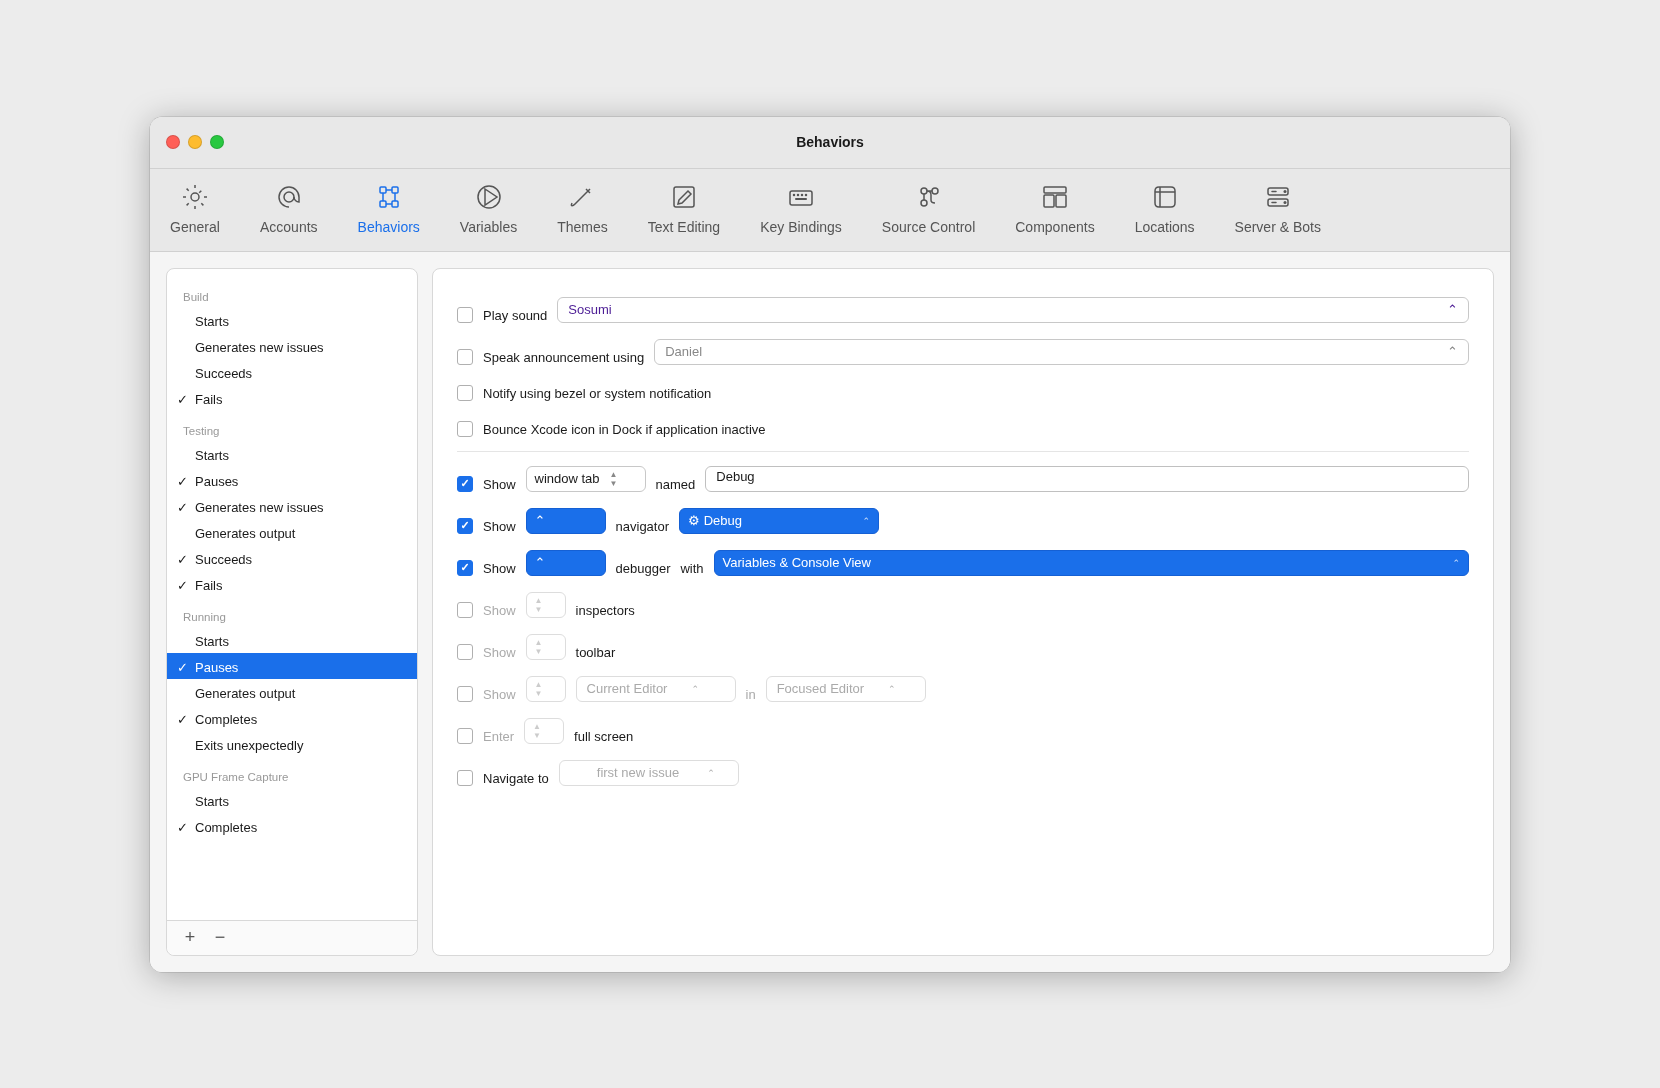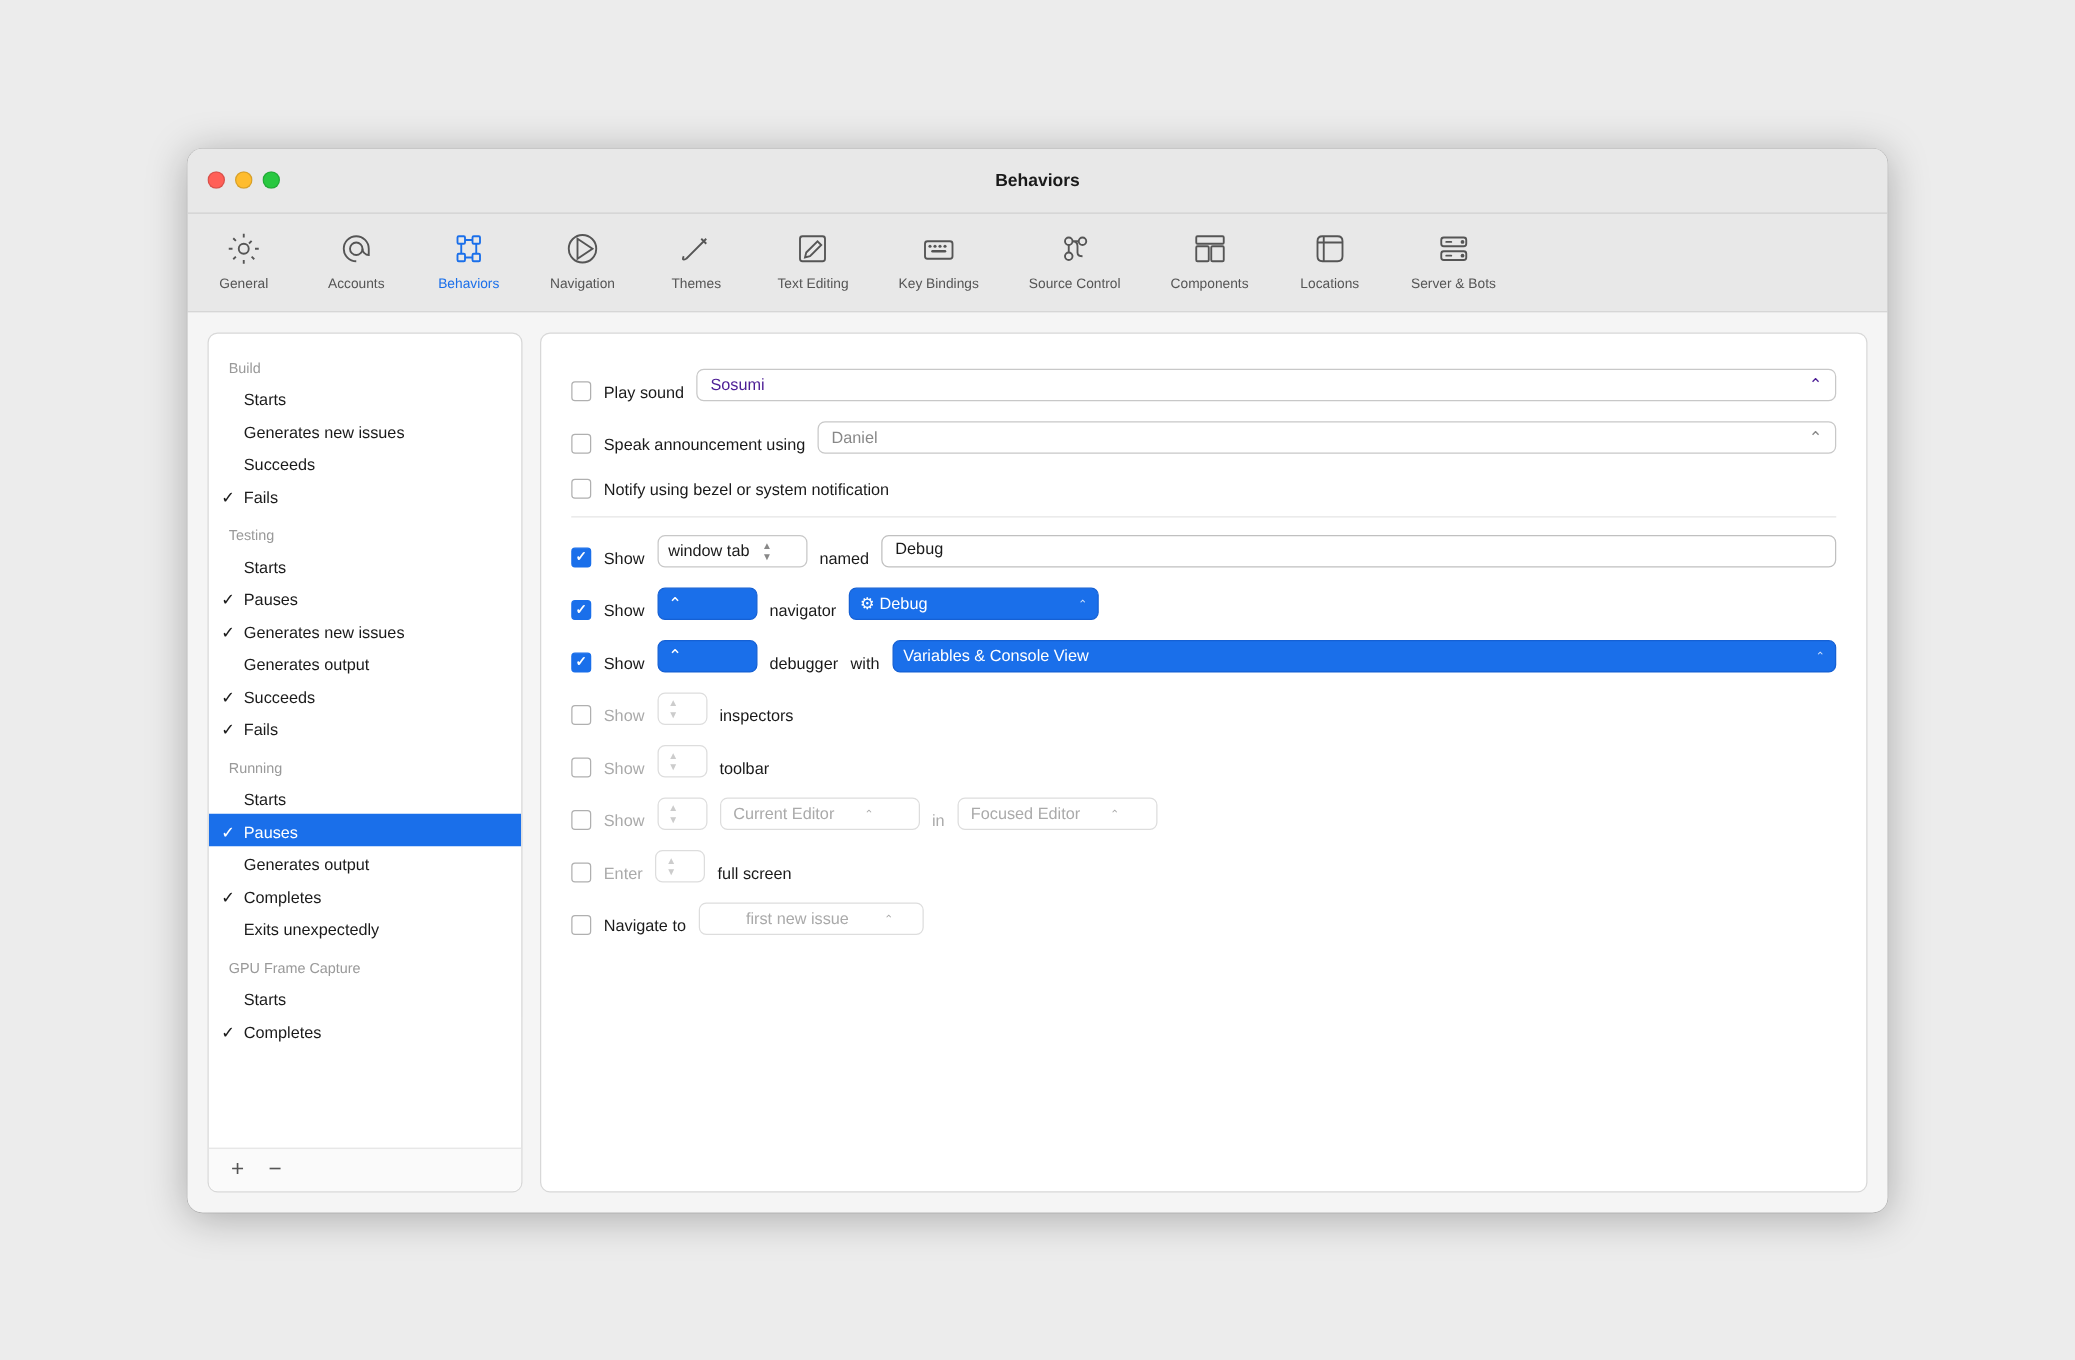--- a/index.html
+++ b/index.html
@@ -58,21 +58,21 @@
       align-items: center;
       padding: 6px 20px;
       cursor: pointer;
       border-radius: 8px;
       min-width: 90px;
       gap: 5px;
     }
     .toolbar-item.active .toolbar-icon svg { stroke: #1a6fea; fill: none; }
     .toolbar-item.active .toolbar-label { color: #1a6fea; font-weight: 500; }
     .toolbar-icon svg { width: 28px; height: 28px; stroke: #555; fill: none; stroke-width: 1.5; }
-    .toolbar-label { font-size: 11px; color: #555; }
+    .toolbar-label { font-size: 14px; color: #555; }
     .content {
       display: flex;
       height: 720px;
       background: #f5f5f5;
       padding: 16px;
       gap: 0;
     }
     .left-panel {
       width: 252px;
       background: white;
@@ -328,21 +328,21 @@
       <span class="toolbar-label" style="color:#1a6fea;font-weight:500;">Behaviors</span>
     </div>
 
     <div class="toolbar-item">
       <span class="toolbar-icon">
         <svg viewBox="0 0 28 28">
             <polygon points="10,6 22,14 10,22"></polygon>
             <path d="M14 3a11 11 0 1 0 0 22A11 11 0 0 0 14 3z"></path>
           </svg>
       </span>
-      <span class="toolbar-label">Navigation</span>
+      <span class="toolbar-label">Variables</span>
     </div>
 
     <div class="toolbar-item">
       <span class="toolbar-icon">
         <svg viewBox="0 0 28 28">
             <path d="M6 22 L22 6 M18 6 l4 4 M6 22 q-4 2-2-2"></path>
           </svg>
       </span>
       <span class="toolbar-label">Themes</span>
     </div>
@@ -509,20 +509,24 @@
           <span>Daniel</span>
           <span class="arrow">⌃</span>
         </div>
       </div>
 
       <div class="setting-row">
         <div class="checkbox"></div>
         <span class="setting-label">Notify using bezel or system notification</span>
       </div>
 
+      <div class="setting-row">
+        <div class="checkbox"></div>
+        <span class="setting-label">Bounce Xcode icon in Dock if application inactive</span>
+      </div>
 
       <hr class="divider">
 
       <div class="setting-row">
         <div class="checkbox checked"></div>
         <span class="setting-label">Show</span>
         <div class="dropdown" style="min-width:120px;position:relative;">
           <span>window tab</span>
           <span style="display:flex;flex-direction:column;font-size:8px;color:#888;margin-left:4px;">▲<br>▼</span>
         </div>

